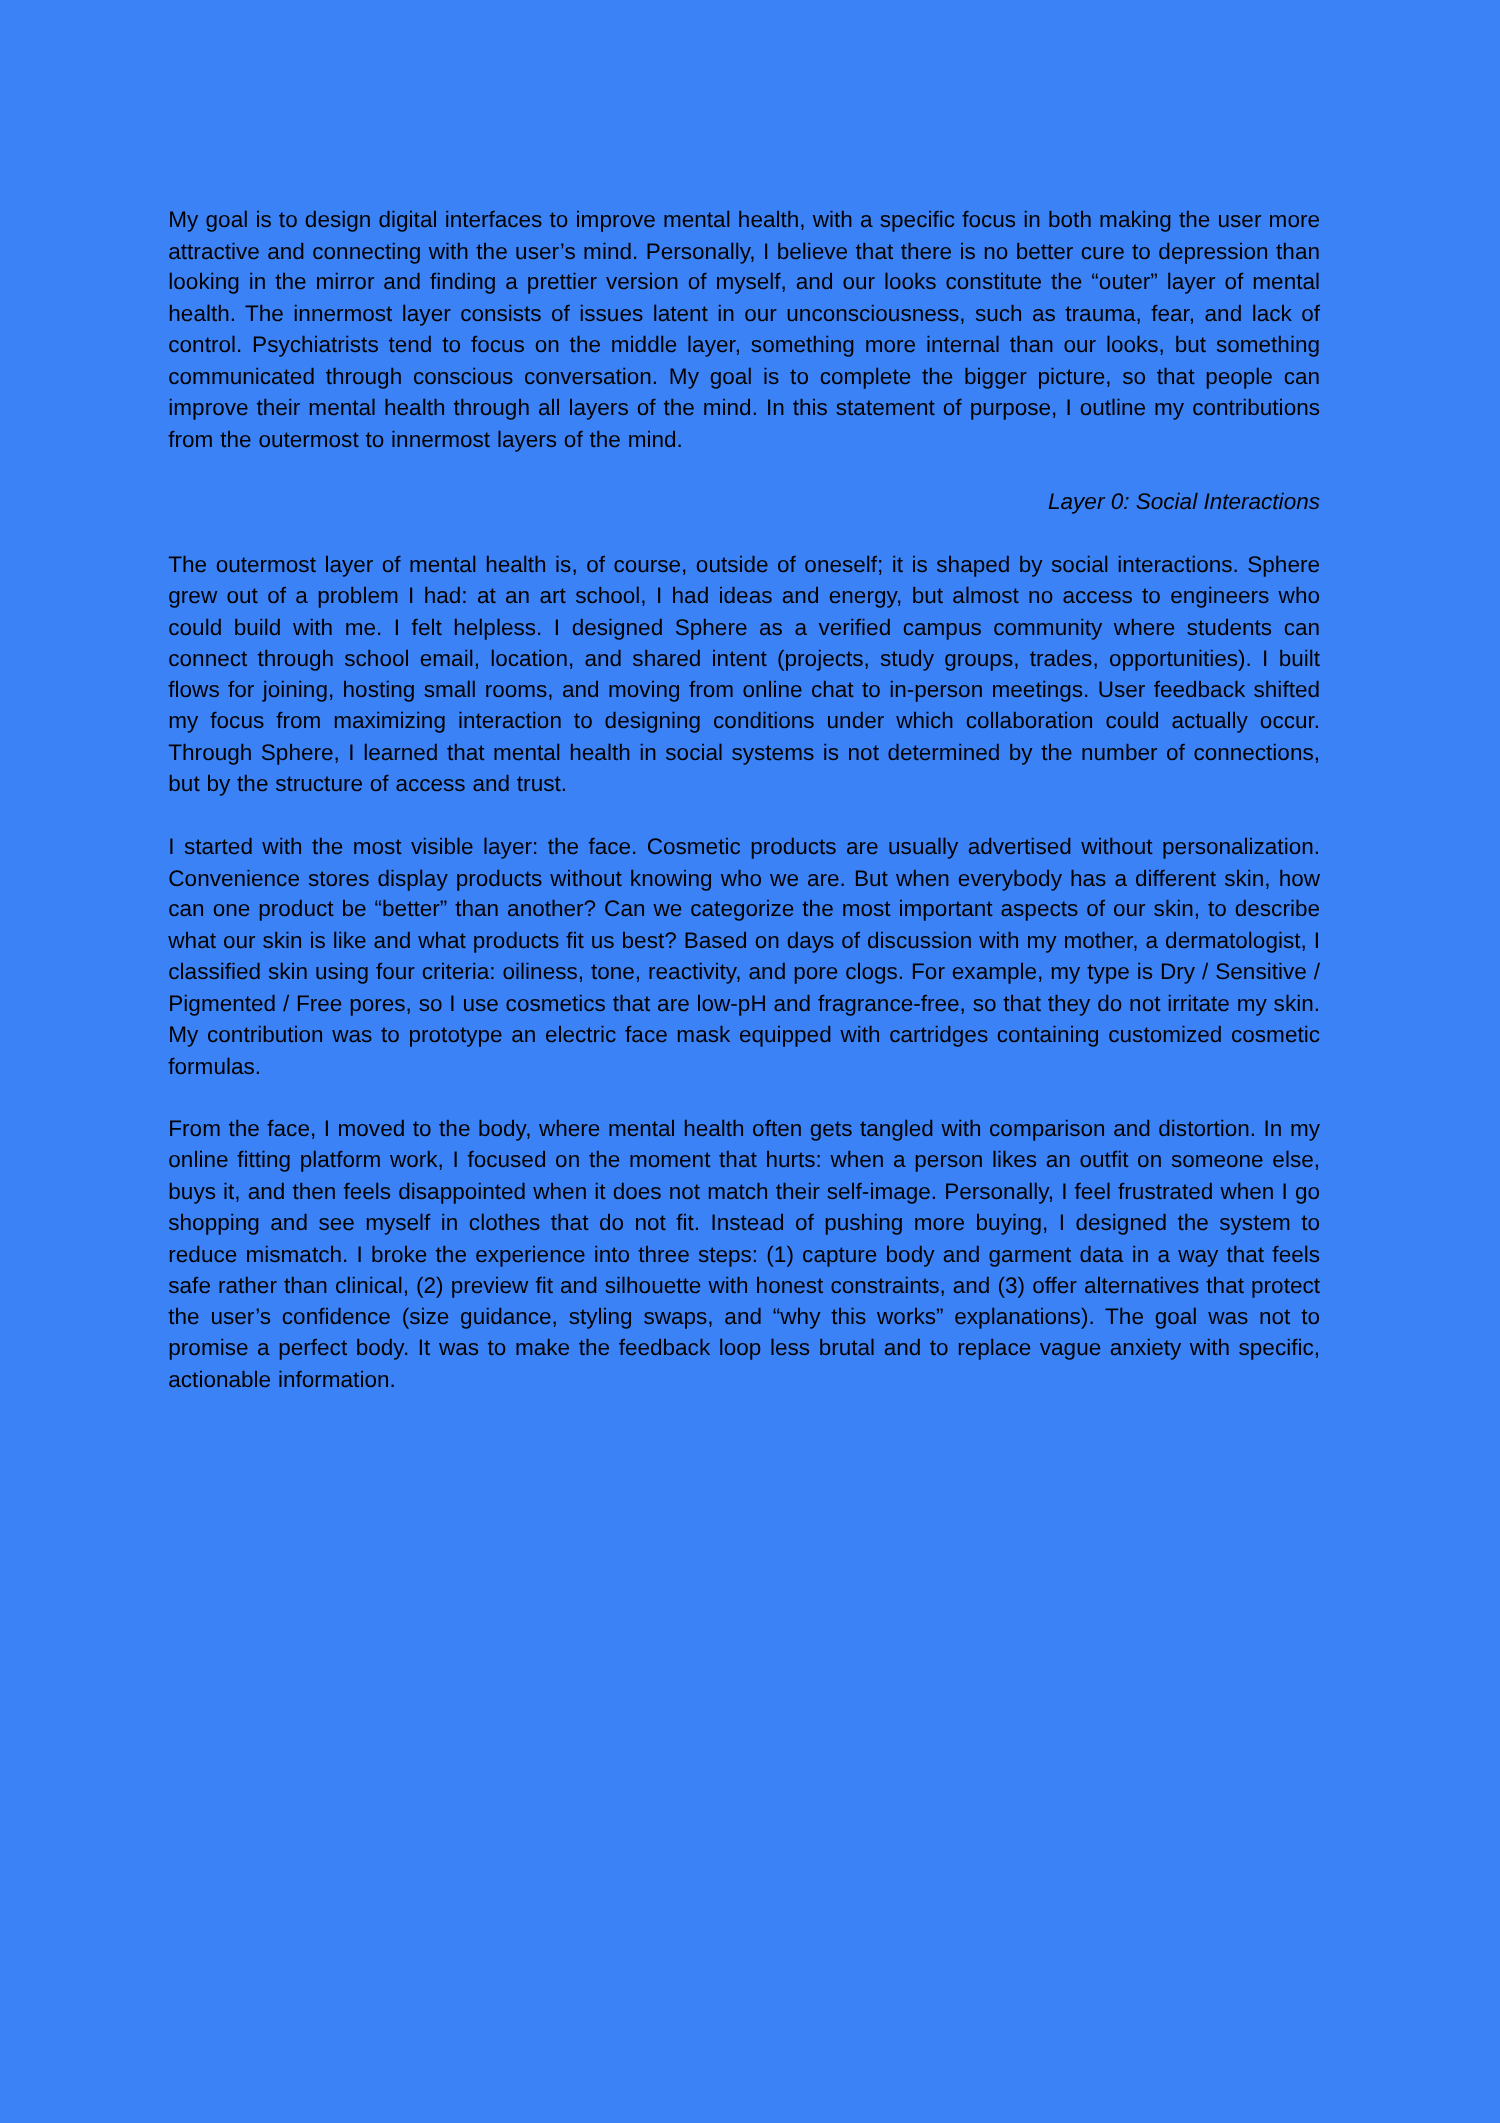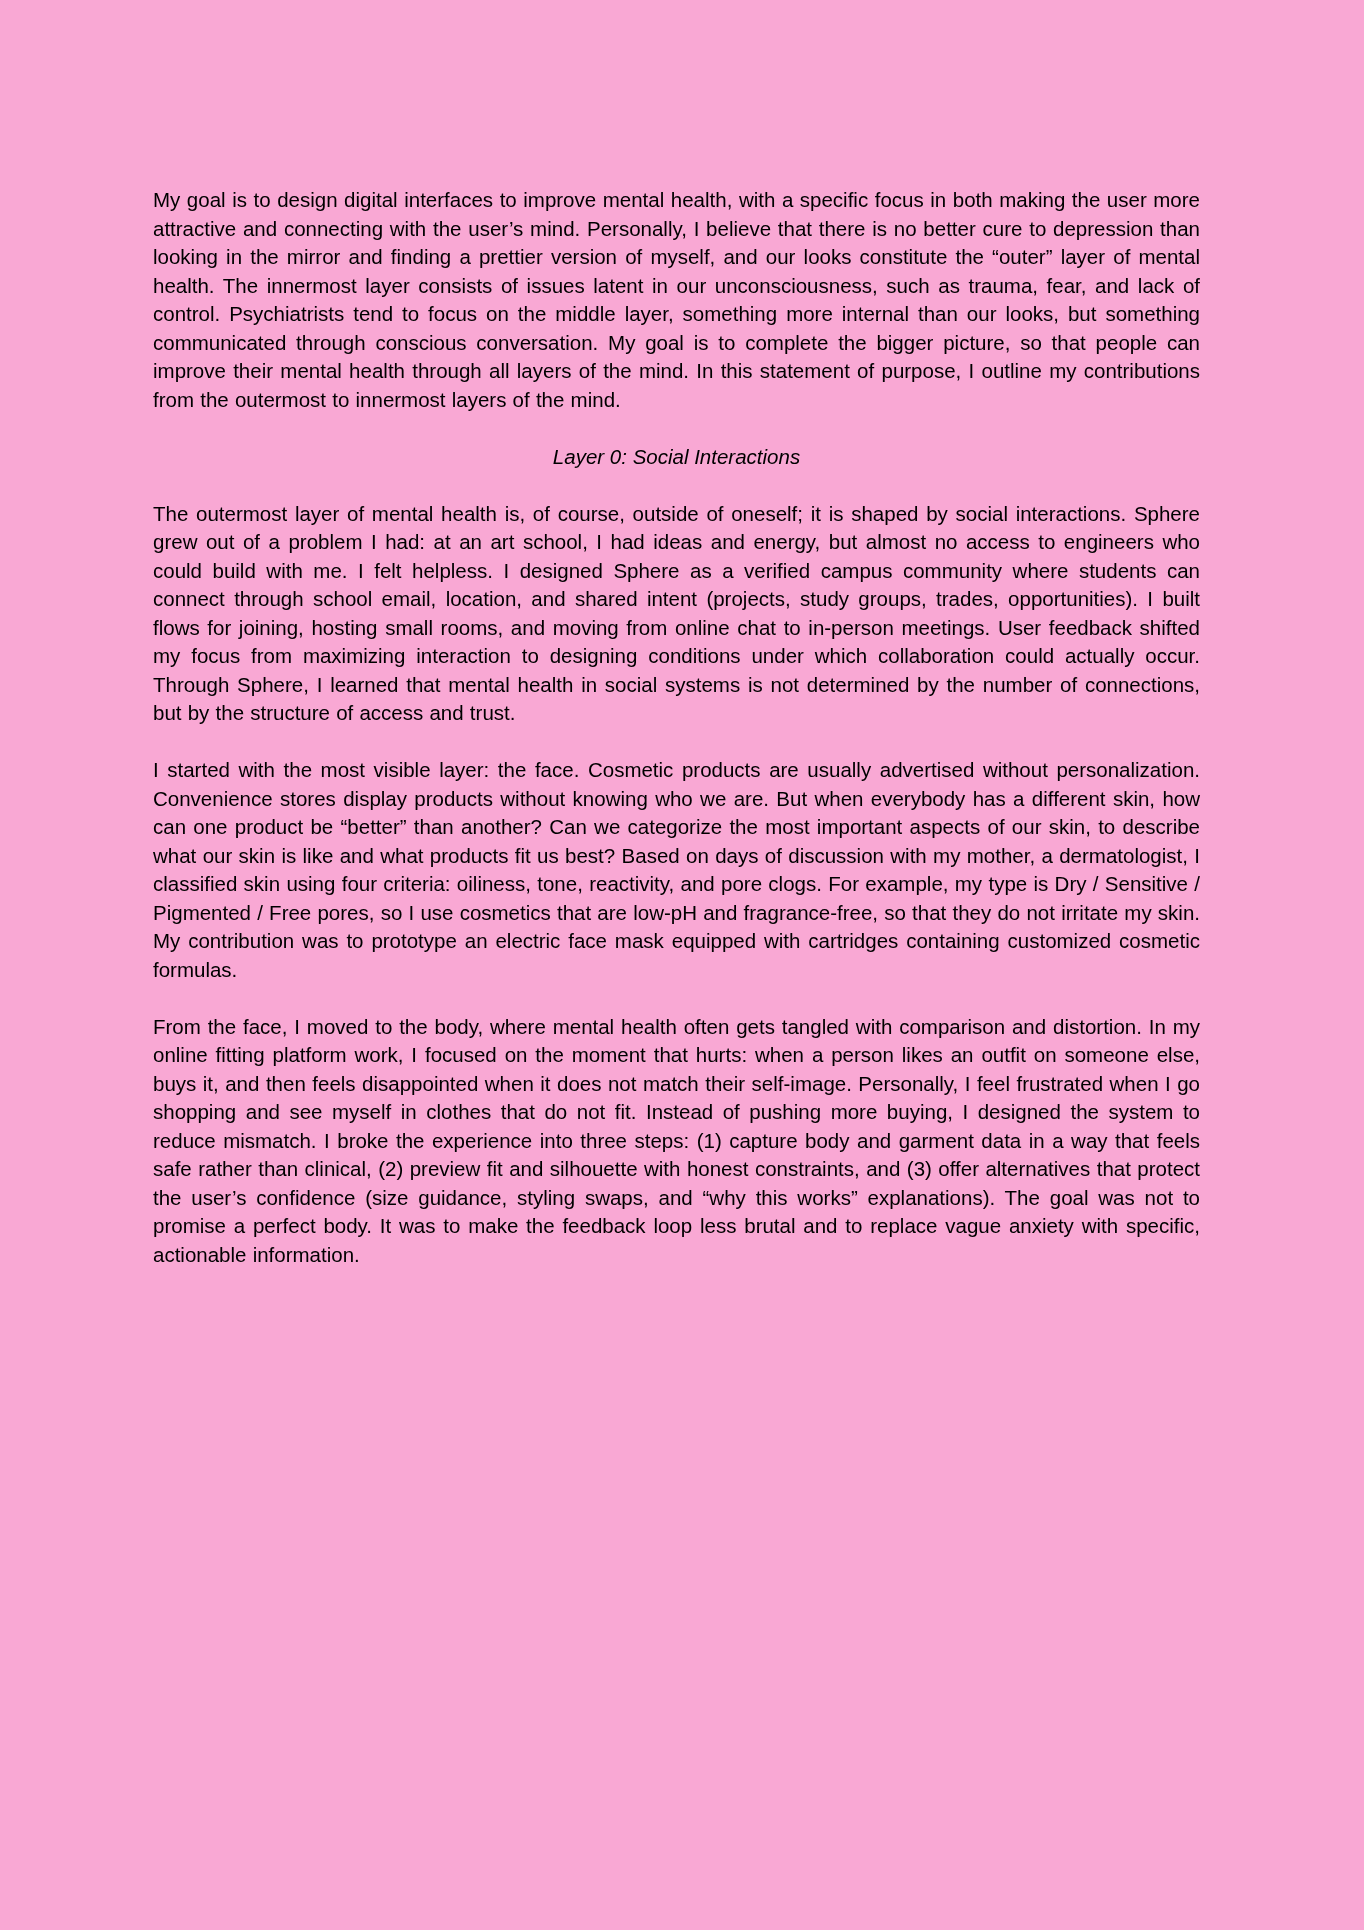--- a/index.html
+++ b/index.html
@@ -13,21 +13,21 @@
     position: relative;
     font-family: "Liberation Sans", "DejaVu Sans", sans-serif;
     color: #000000;
     overflow: hidden;
   }
   .page {
     position: absolute;
     top: 0; left: 0;
     width: 1364px;
     height: 1930px;
-    background: #f9a8d4;
+    background: #3b82f6;
   }
   .doc-content {
     position: absolute;
     top: 186px;
     left: 153px;
     width: 1047px;
   }
   .doc-paragraph {
     font-size: 20.5px;
     line-height: 28.5px;
@@ -35,21 +35,21 @@
     text-justify: inter-word;
     margin: 0 0 28.5px 0;
     white-space: normal;
     word-spacing: 0.5px;
   }
   .doc-heading {
     font-size: 20.5px;
     line-height: 28.5px;
     font-style: italic;
     font-weight: normal;
-    text-align: center;
+    text-align: right;
     margin: 0 0 28.5px 0;
   }
 </style>
 </head>
 <body>
 
 <div class="page">
   <div class="doc-content">
 
     <p class="doc-paragraph">My goal is to design digital interfaces to improve mental health, with a specific focus in both making the user more attractive and connecting with the user’s mind. Personally, I believe that there is no better cure to depression than looking in the mirror and finding a prettier version of myself, and our looks constitute the “outer” layer of mental health. The innermost layer consists of issues latent in our unconsciousness, such as trauma, fear, and lack of control. Psychiatrists tend to focus on the middle layer, something more internal than our looks, but something communicated through conscious conversation. My goal is to complete the bigger picture, so that people can improve their mental health through all layers of the mind. In this statement of purpose, I outline my contributions from the outermost to innermost layers of the mind.</p>

